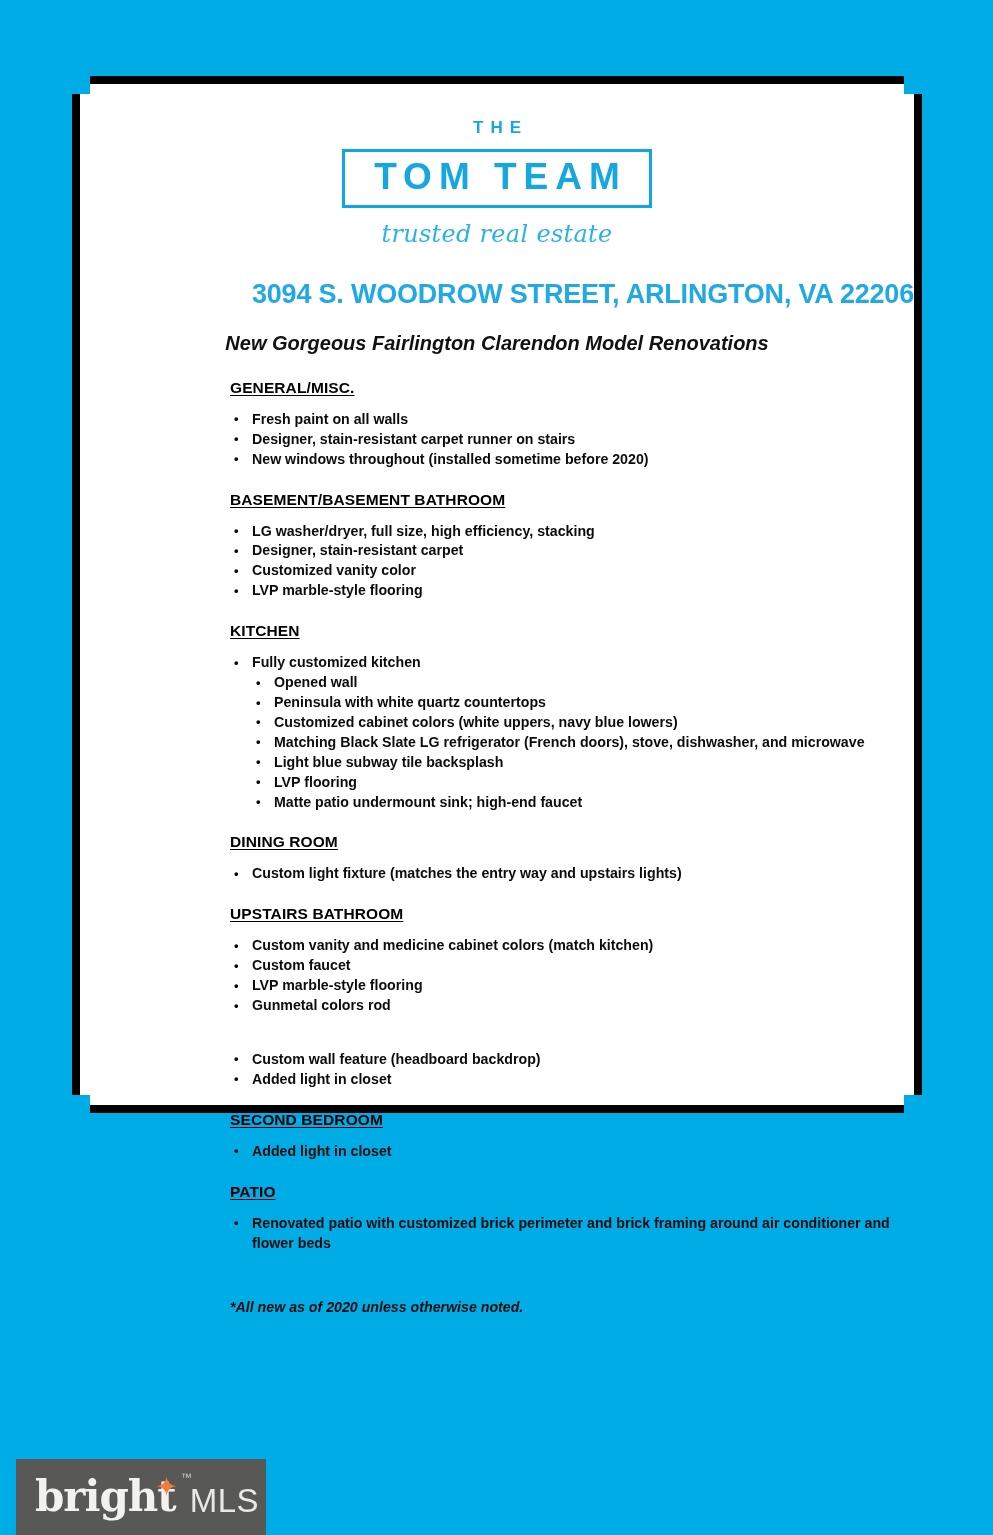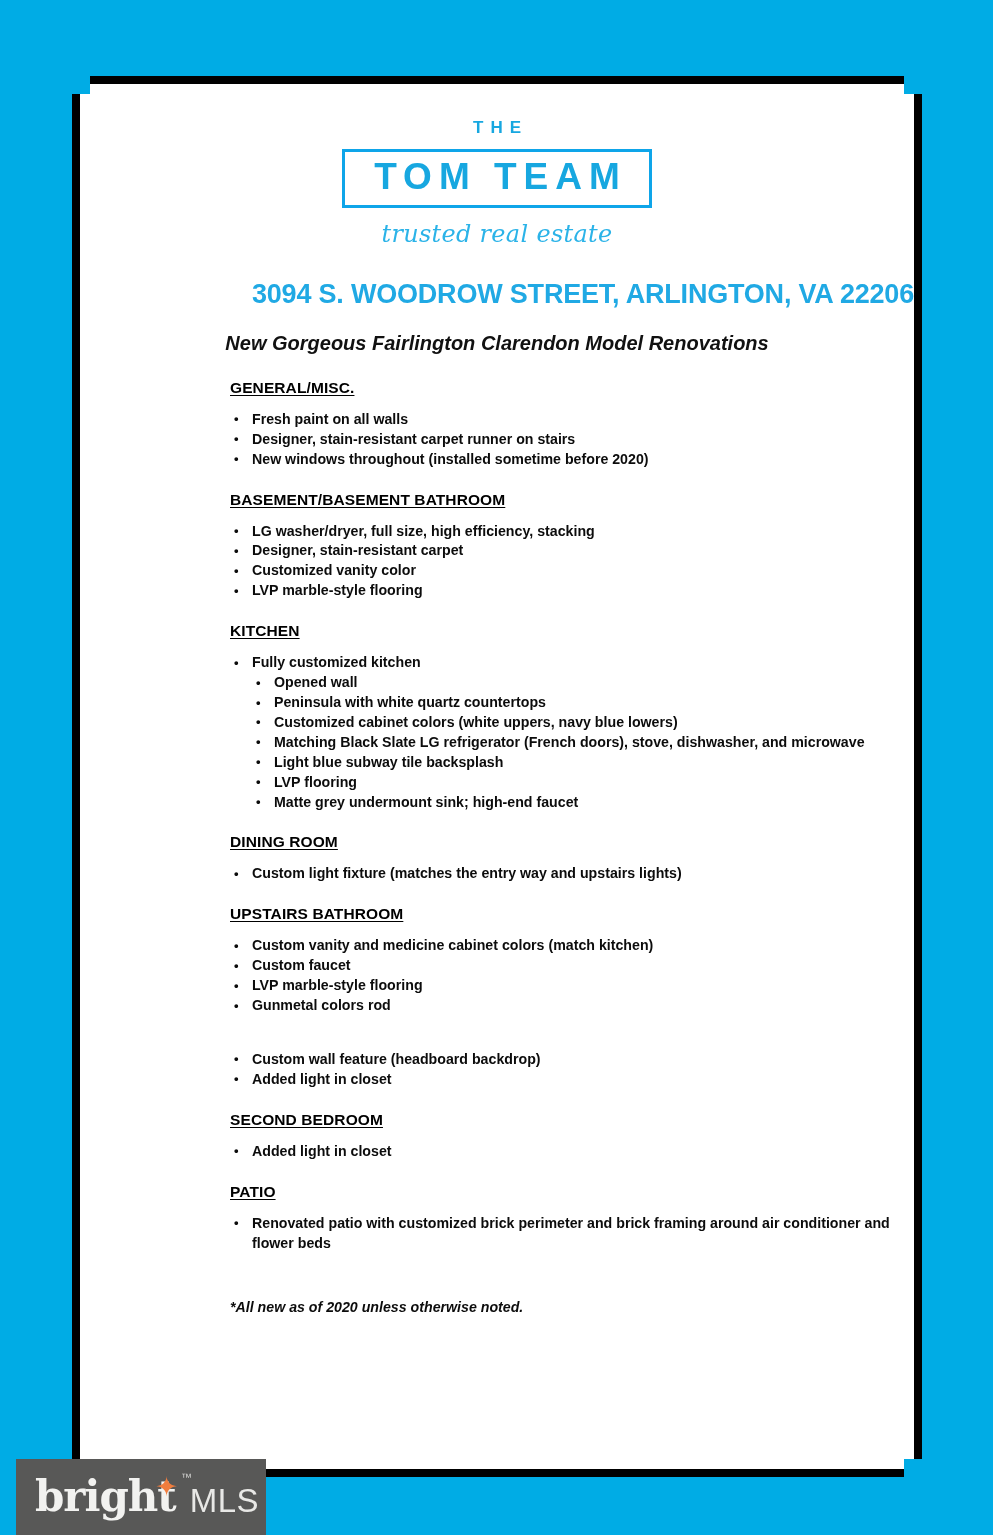--- a/index.html
+++ b/index.html
@@ -15,21 +15,21 @@
     position: relative;
     overflow: hidden;
   }
 
   
   #flyer-card {
     position: absolute;
     left: 72px;
     top: 76px;
     width: 850px;
-    height: 1401px;
+    height: 1037px;
     background: #ffffff;
     border: 8px solid #000000;
   }
 
   
   .corner-notch {
     position: absolute;
     width: 18px;
     height: 18px;
     background: #00ace5;
@@ -274,21 +274,21 @@
         <div class="section">
           <div class="section-title">KITCHEN</div>
           <ul class="bullets">
             <li><span>Fully customized kitchen</span><ul class="sub-bullets">
                 <li>Opened wall</li>
                 <li>Peninsula with white quartz countertops</li>
                 <li>Customized cabinet colors (white uppers, navy blue lowers)</li>
                 <li>Matching Black Slate LG refrigerator (French doors), stove, dishwasher, and microwave</li>
                 <li>Light blue subway tile backsplash</li>
                 <li>LVP flooring</li>
-                <li>Matte grey undermount sink; high-end faucet</li>
+                <li>Matte patio undermount sink; high-end faucet</li>
               </ul></li>
           </ul>
         </div>
         <div class="section-gap"></div>
         <div class="section">
           <div class="section-title">DINING ROOM</div>
           <ul class="bullets">
             <li><span>Custom light fixture (matches the entry way and upstairs lights)</span></li>
           </ul>
         </div>

